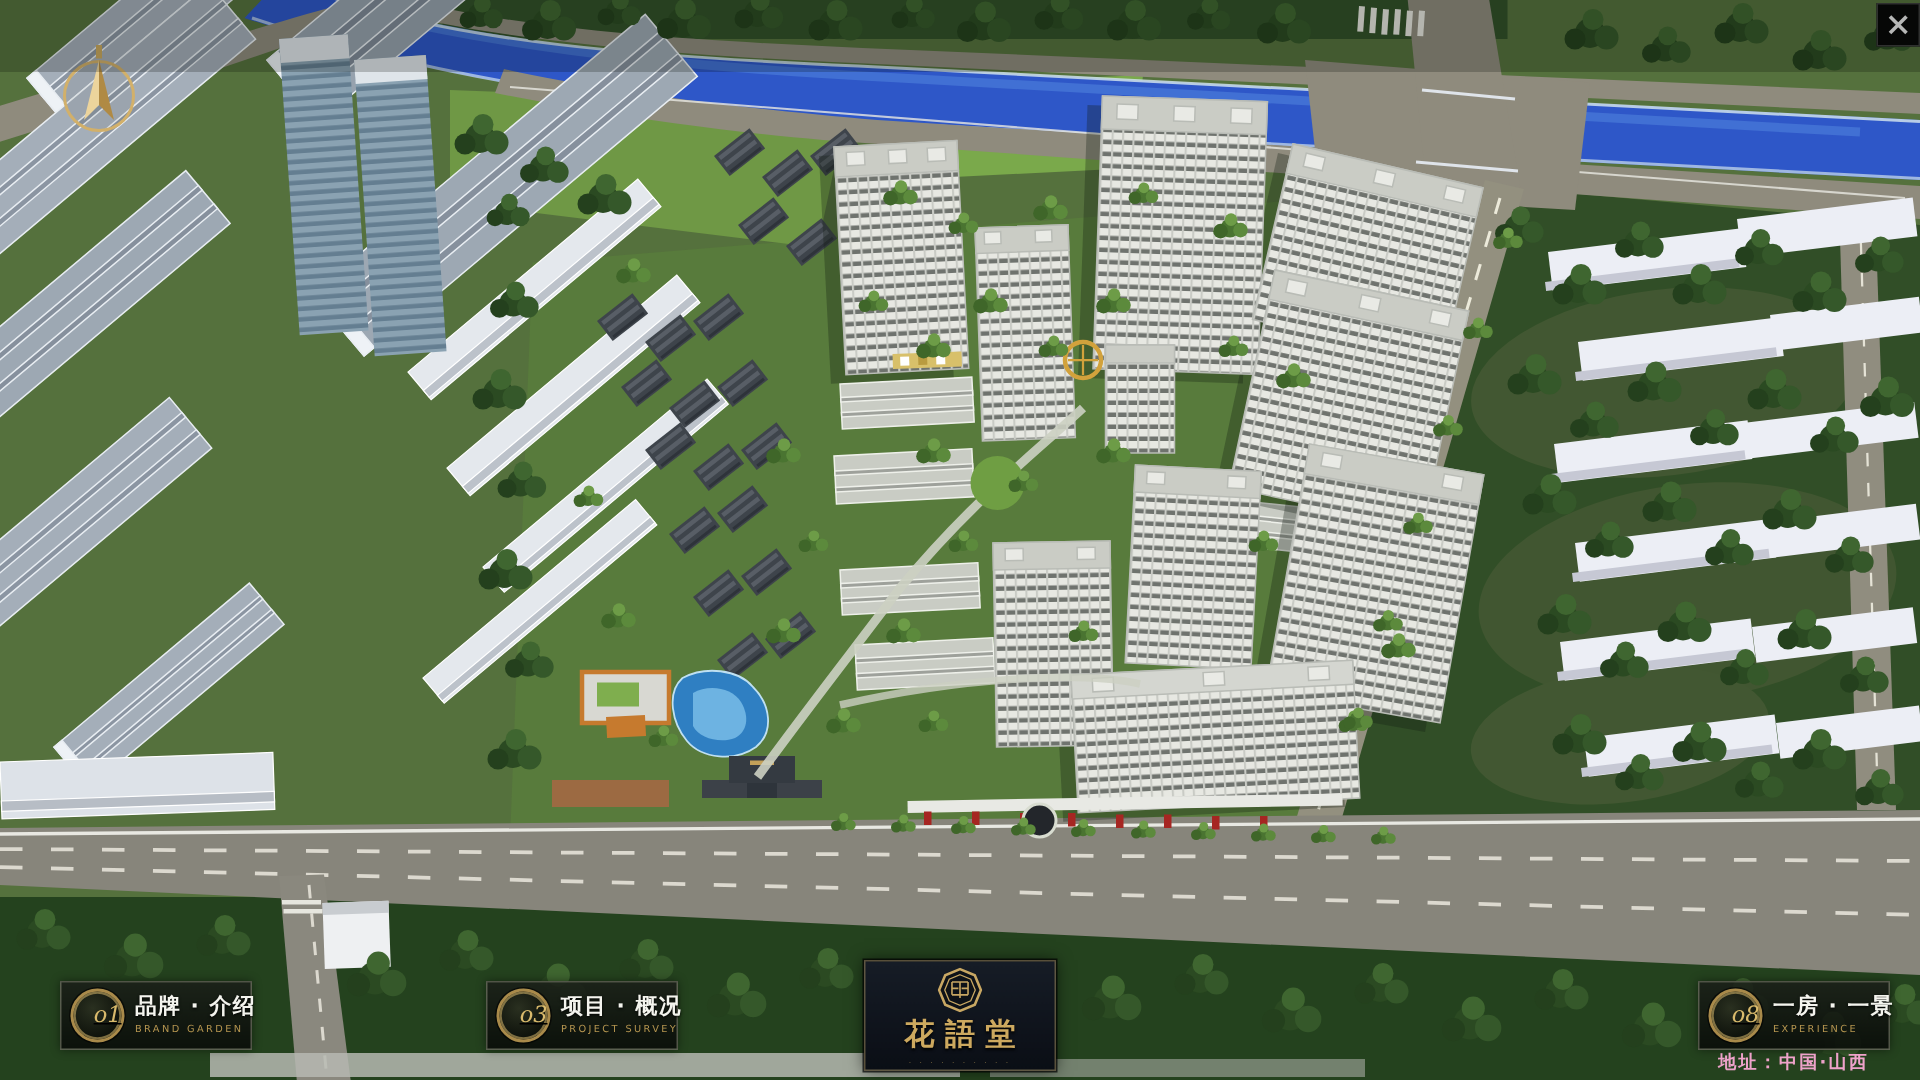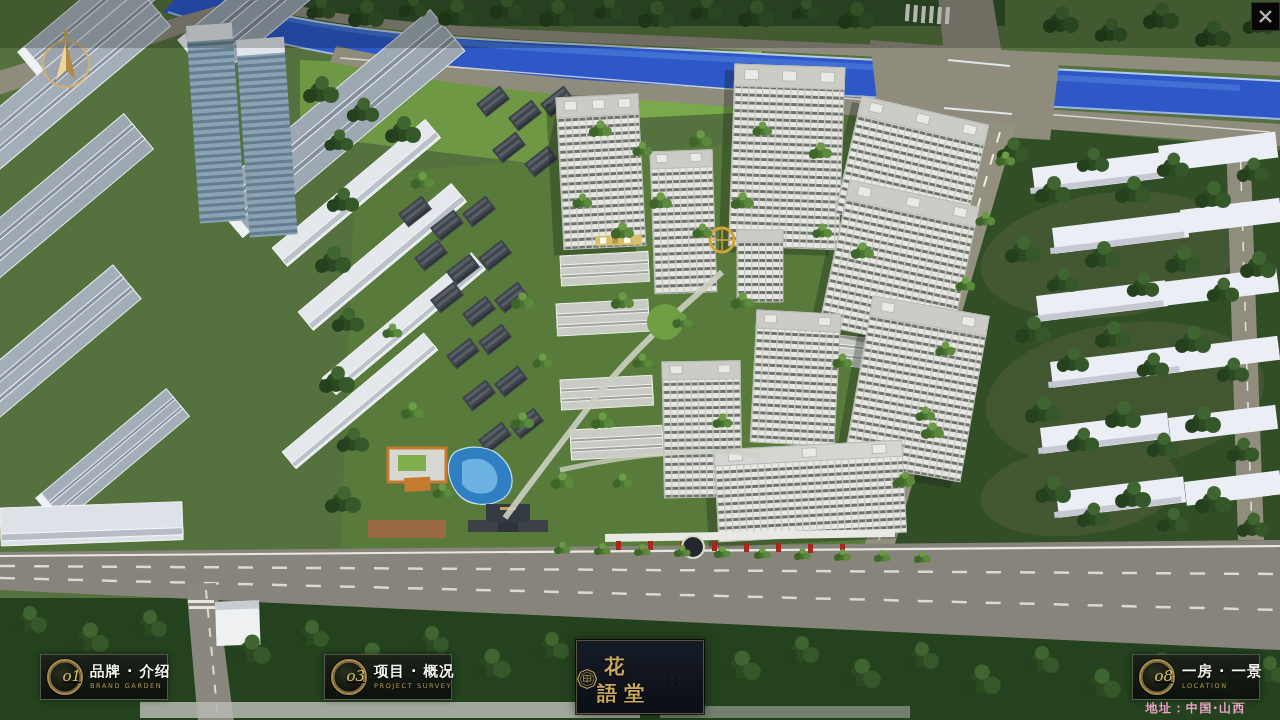--- a/index.html
+++ b/index.html
@@ -21,21 +21,21 @@
   .num-ring span{font-family:"DejaVu Serif","Liberation Serif",serif;font-style:italic;
     font-size:15px;color:#d9ba6c;transform:translateY(-1px);}
   .labels{display:flex;flex-direction:column;line-height:1.05;min-width:0;}
   .cn{font-size:14.5px;font-weight:bold;color:#f4f4ee;letter-spacing:1px;white-space:nowrap;
     text-shadow:0 1px 2px #000;text-align:center;}
   .en{font-size:6.5px;color:#b59550;letter-spacing:1.6px;margin-top:3px;white-space:nowrap;}
 
   .logo-panel{position:absolute;left:576px;top:640px;width:128px;height:74px;box-sizing:border-box;
     background:linear-gradient(180deg,#161c26,#0a0e15);border:1px solid rgba(185,160,105,.45);
     box-shadow:0 0 0 1px rgba(0,0,0,.7),0 0 10px rgba(0,0,0,.6);cursor:pointer;
-    display:flex;align-items:center;justify-content:flex-start;padding-top:4px;}
+    display:flex;flex-direction:column;align-items:center;justify-content:flex-start;padding-top:4px;}
   .logo-title{font-family:"DejaVu Serif","Liberation Serif",serif;font-size:20px;font-weight:bold;
     color:#cda95f;letter-spacing:7px;margin-top:1px;text-indent:7px;text-shadow:0 1px 2px #000;}
   .logo-sub{font-size:5px;color:#8d7948;letter-spacing:2px;margin-top:3px;}
 
   .address{position:absolute;right:34px;bottom:3px;font-size:12px;font-weight:bold;
     color:#f9a8d4;letter-spacing:1.5px;opacity:.95;}
 
   .close-btn{position:absolute;left:1251px;top:2px;width:27px;height:27px;background:#070707;
     border:1px solid #3c3c3c;display:flex;align-items:center;justify-content:center;cursor:pointer;}
   .compass{position:absolute;left:38px;top:30px;width:56px;height:64px;}
@@ -592,19 +592,19 @@
   <div class="logo-title">花語堂</div>
   <div class="logo-sub">· · · · · · · · · ·</div>
 </div>
 
 <div class="menu-item" style="left:1132px">
   <div class="num-ring">
         <span>o8</span>
       </div>
   <div class="labels">
         <div class="cn">一房 · 一景</div>
-  <div class="en">LOCATION</div>
+  <div class="en">EXPERIENCE</div>
       </div>
 </div>
 
 <div class="address">地址：中国·山西</div>
 
 </div>
 
 </body></html>

